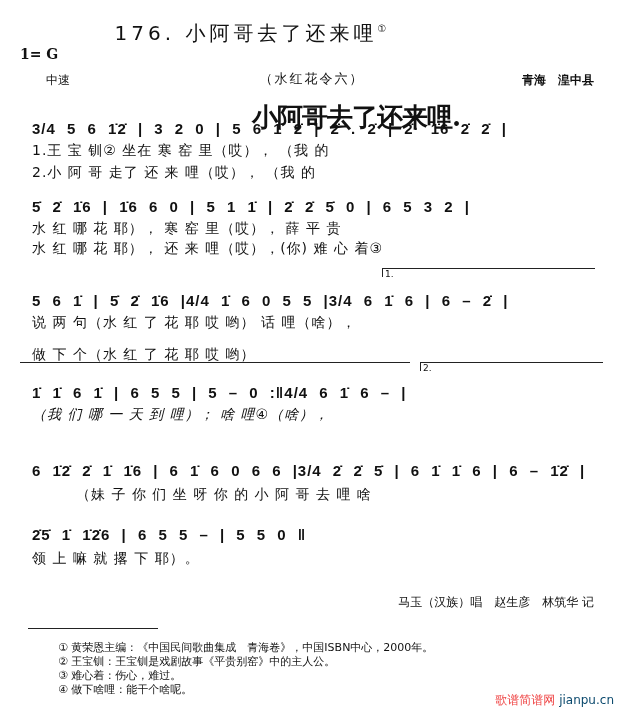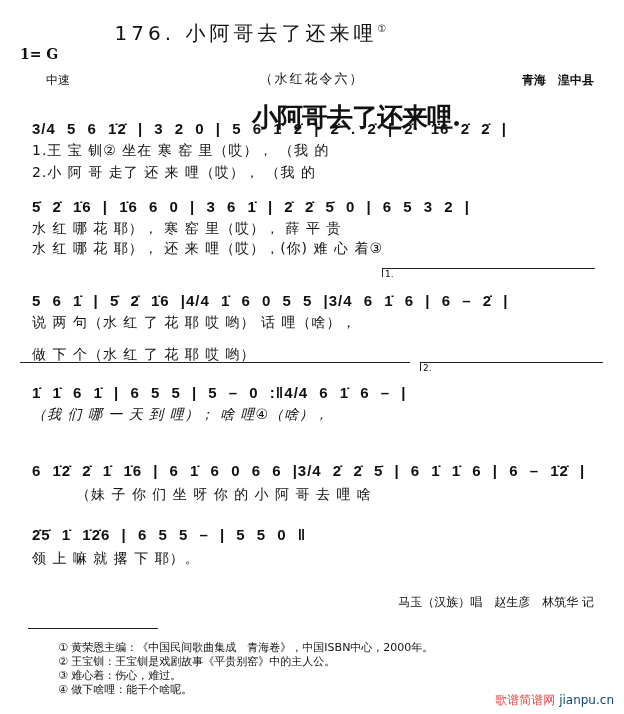--- a/index.html
+++ b/index.html
@@ -33,21 +33,21 @@
 <div class="abs origin">青海　湟中县</div>
 
 <div class="system" style="top:112px;">
   <div class="notes" style="top:8px;">3/4 5 6 1̇2̇ | 3 2 0 | 5 6 1̇ 2̇ | 2̇ . 2̇ | 2̇· 1̇6 2̇ 2̇ |</div>
   <div class="lyric" style="top:30px;">1.王 宝 钏② 坐在 寒 窑 里（哎）， （我 的</div>
   <div class="lyric" style="top:52px;">2.小 阿 哥 走了 还 来 哩（哎）， （我 的</div>
 </div>
 <div class="abs overlay">小阿哥去了还来哩.</div>
 
 <div class="system" style="top:192px;">
-  <div class="notes" style="top:6px;">5̇ 2̇ 1̇6 | 1̇6 6 0 | 3 6 1̇ | 2̇ 2̇ 5̇ 0 | 6 5 3 2 |</div>
+  <div class="notes" style="top:6px;">5̇ 2̇ 1̇6 | 1̇6 6 0 | 5 1 1̇ | 2̇ 2̇ 5̇ 0 | 6 5 3 2 |</div>
   <div class="lyric" style="top:28px;">水 红 哪 花 耶）， 寒 窑 里（哎）， 薛 平 贵</div>
   <div class="lyric" style="top:48px;">水 红 哪 花 耶）， 还 来 哩（哎），(你) 难 心 着③</div>
 </div>
 
 <div class="system" style="top:270px;">
   <div class="volta" style="left:382px; top:-2px; width:210px;">1.</div>
   <div class="notes" style="top:22px;">5 6 1̇ | 5̇ 2̇ 1̇6 |4/4 1̇ 6 0 5 5 |3/4 6 1̇ 6 | 6 – 2̇ |</div>
   <div class="lyric" style="top:44px;">说 两 句（水 红 了 花 耶 哎 哟） 话 哩（啥），</div>
   <div class="lyric" style="top:76px;">做 下 个（水 红 了 花 耶 哎 哟）</div>
 </div>

